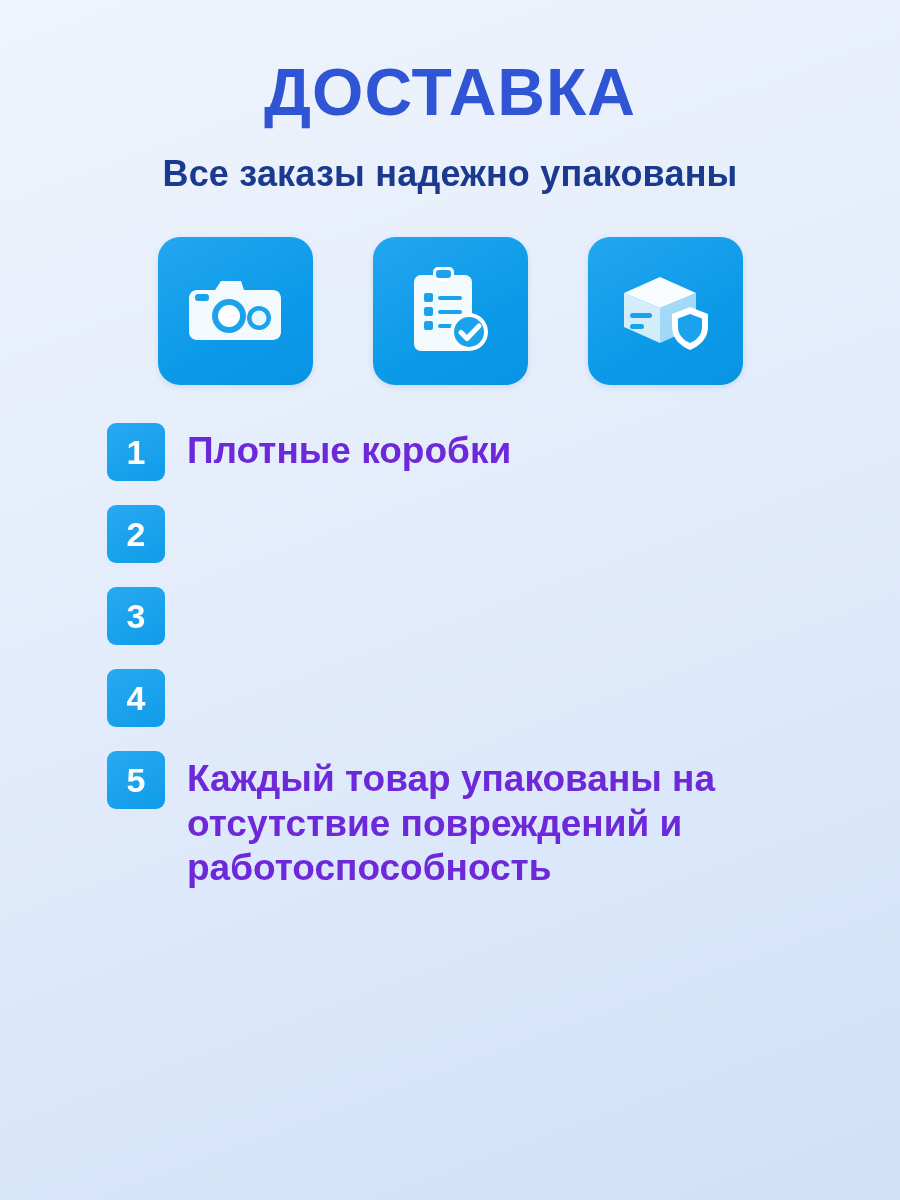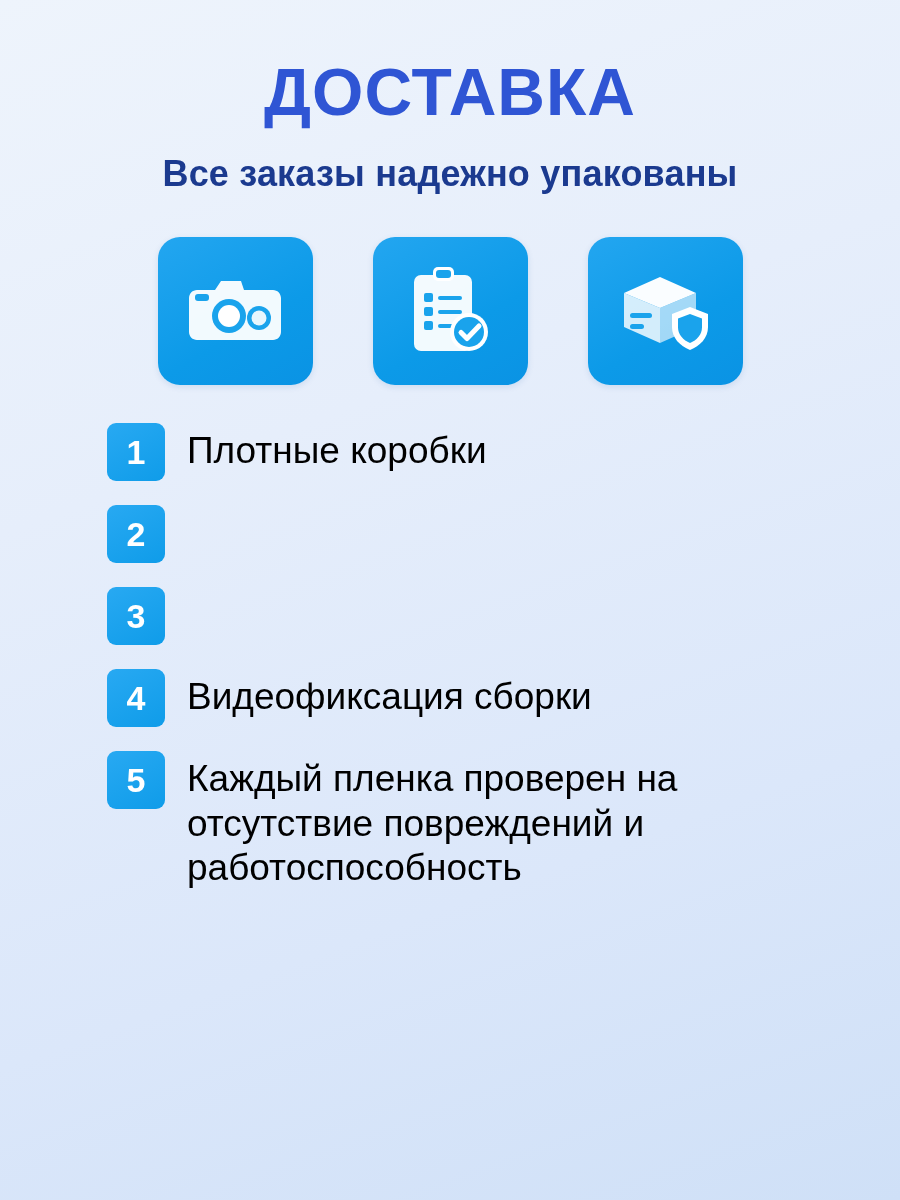--- a/index.html
+++ b/index.html
@@ -91,22 +91,22 @@
     font-size: 34px;
     font-weight: bold;
     display: flex;
     align-items: center;
     justify-content: center;
     line-height: 1;
   }
 
   .item-text {
     font-size: 37px;
-    font-weight: normal;
-    color: #000000;
+    font-weight: bold;
+    color: #6d28d9;
     line-height: 1.18;
     padding-top: 6px;
     max-width: 650px;
   }
 
   .item-last .item-text { line-height: 1.2; }
 </style>
 </head>
 <body>
 
@@ -177,23 +177,22 @@
     <div class="list-item">
       <div class="num-badge">2</div>
     </div>
 
     <div class="list-item">
       <div class="num-badge">3</div>
     </div>
 
     <div class="list-item">
       <div class="num-badge">4</div>
-      <div class="item-text">Видеофиксация сборки</div>
     </div>
 
     <div class="list-item item-last">
       <div class="num-badge">5</div>
-      <div class="item-text">Каждый пленка проверен на отсутствие повреждений и работоспособность</div>
+      <div class="item-text">Каждый товар упакованы на отсутствие повреждений и работоспособность</div>
     </div>
 
   </div>
 
 </div>
 
 </body></html>

